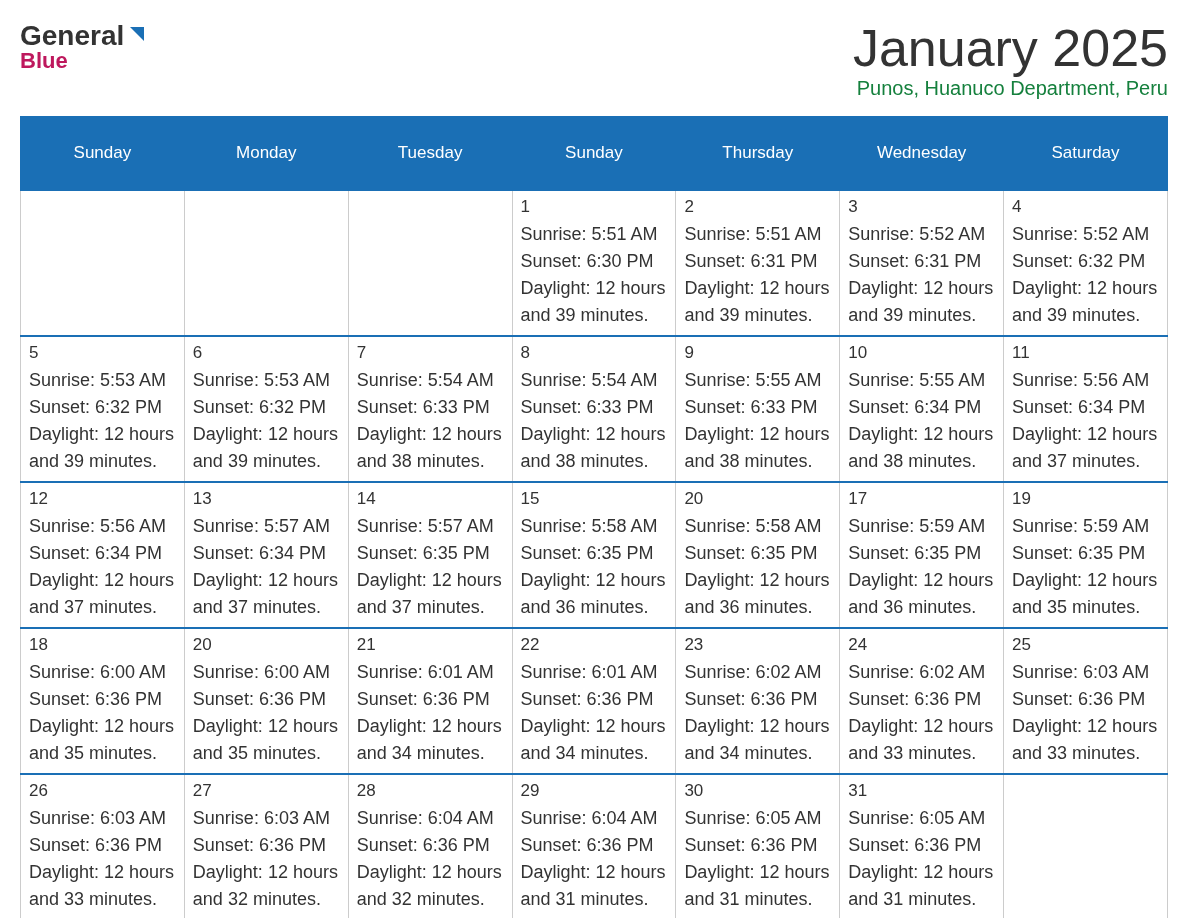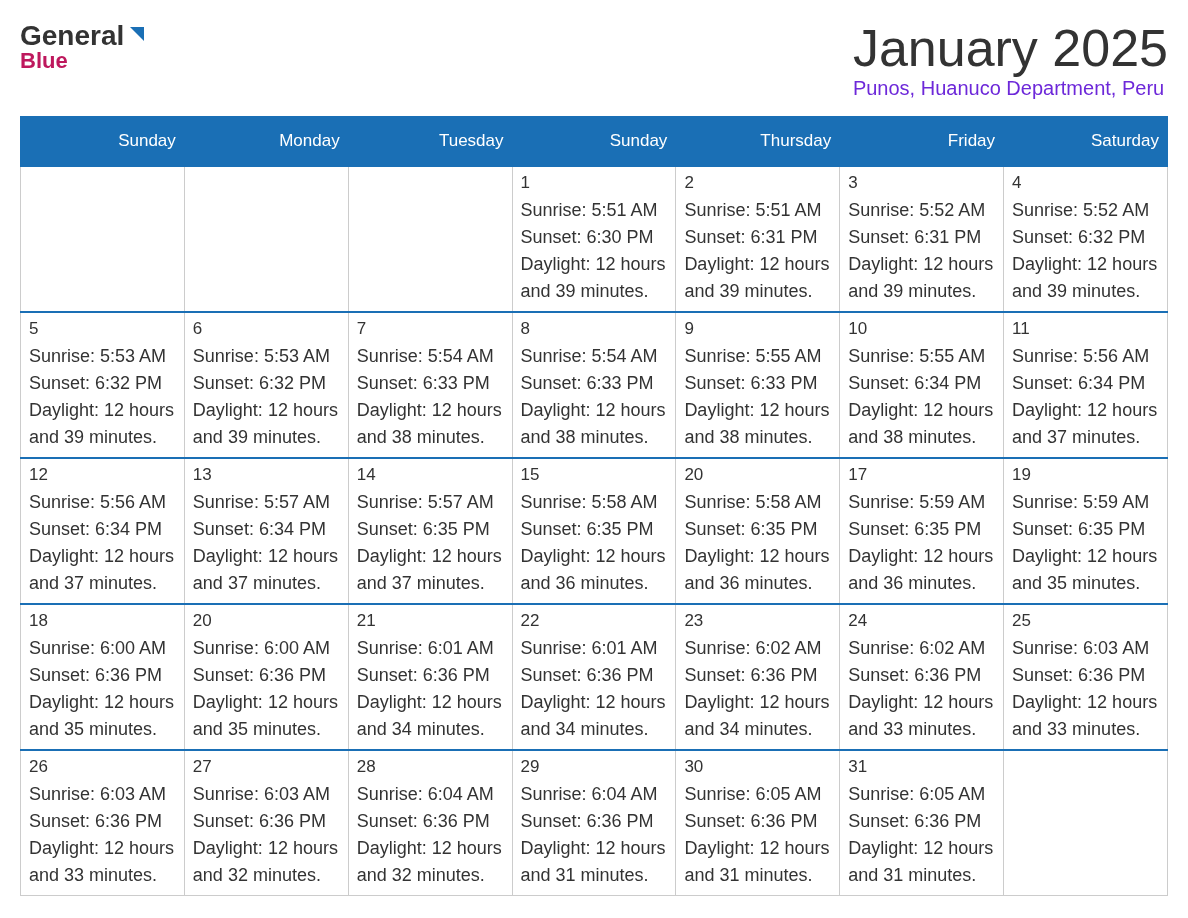--- a/index.html
+++ b/index.html
@@ -27,42 +27,42 @@
       color: #333;
       text-align: right;
     }
     .logo-line {
       font-size: 22px;
       font-weight: bold;
       color: #be185d;
       margin-top: -4px;
     }
     .title-block {
-      text-align: left;
+      text-align: right;
     }
     .title-block h1 {
       font-size: 52px;
       font-weight: normal;
       color: #333;
       line-height: 1.1;
     }
     .title-block h2 {
       font-size: 20px;
       font-weight: normal;
-      color: #6d28d9;
+      color: #15803d;
     }
     .calendar {
       width: 100%;
       border-collapse: collapse;
     }
     .calendar th {
       background-color: #1a6fb5;
       color: #fff;
-      padding: 14px 8px;
-      text-align: right;
+      padding: 26px 8px;
+      text-align: center;
       font-size: 17px;
       font-weight: normal;
       border: 1px solid #1a6fb5;
     }
     .calendar td {
       border: 1px solid #ccc;
       vertical-align: top;
       padding: 6px 8px;
       width: calc(100% / 7);
       min-height: 110px;
@@ -107,21 +107,21 @@
 </div>
 
 <table class="calendar">
   <thead>
     <tr>
     <th>Sunday</th>
         <th>Monday</th>
         <th>Tuesday</th>
         <th>Sunday</th>
         <th>Thursday</th>
-        <th>Friday</th>
+        <th>Wednesday</th>
         <th>Saturday</th>
       </tr>
   </thead>
   <tbody id="calendar-body">
   <tr class="week-row">
         <td class="empty-cell"></td>
         <td class="empty-cell"></td>
         <td class="empty-cell"></td>
         <td>
           <span class="day-num">1</span>

